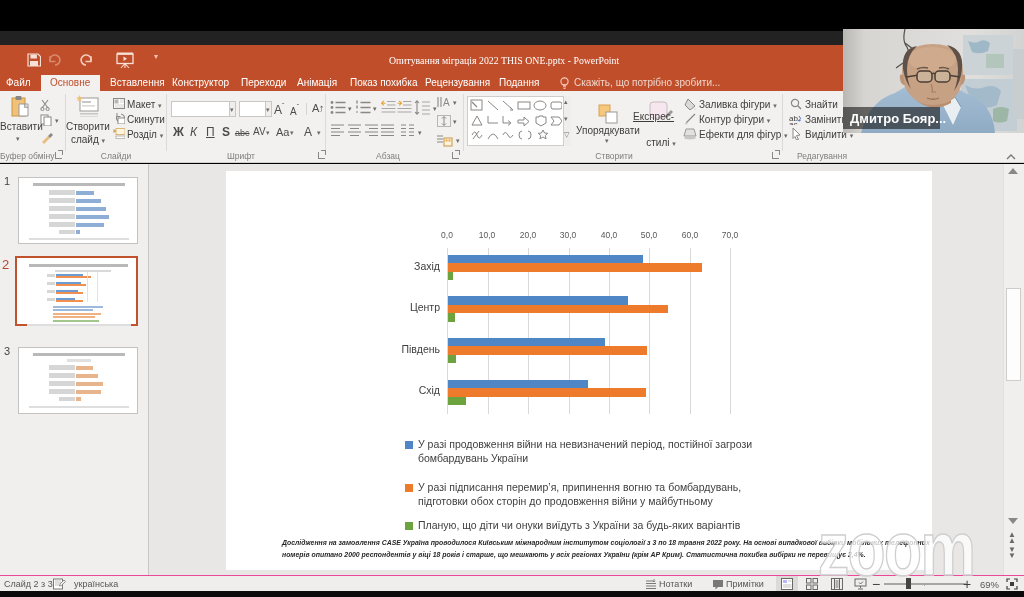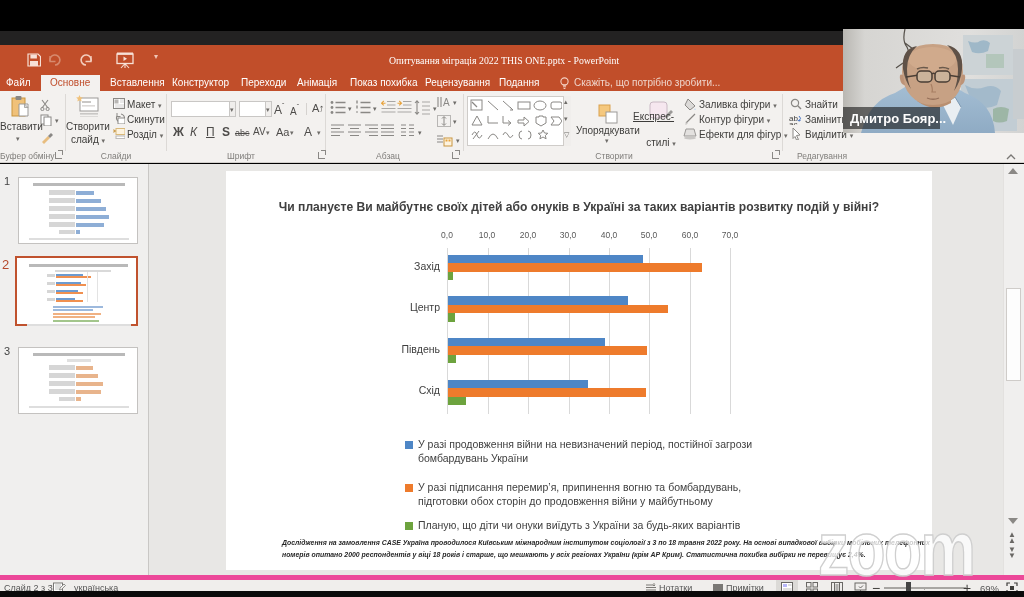--- a/index.html
+++ b/index.html
@@ -362,21 +362,20 @@
       <div class="abs" style="left:57px;top:33.5px;width:27px;height:4px;background:#e8b48c;"></div>
       <div class="abs" style="left:30px;top:41px;width:26px;height:5px;background:#d6d6d6;"></div>
       <div class="abs" style="left:57px;top:41.5px;width:25px;height:4px;background:#e8b48c;"></div>
       <div class="abs" style="left:40px;top:49px;width:16px;height:4px;background:#d6d6d6;"></div>
       <div class="abs" style="left:57px;top:49px;width:5px;height:4px;background:#e8b48c;"></div>
       <div class="abs" style="left:10px;top:58px;width:100px;height:2px;background:#dedede;"></div>
     </div>
   </div>
 
   <div class="abs" id="slide" style="left:226px;top:171px;width:706px;height:399px;background:#fff;">
-    <div class="abs" style="left:0px;top:29px;width:706px;text-align:center;font-size:12.1px;font-weight:bold;color:#404040;white-space:nowrap;">Чи плануєте Ви майбутнє своїх дітей або онуків в Україні за таких варіантів розвитку подій у війні?</div>
 
     <div class="abs" id="chart" style="left:0;top:0;width:706px;height:250px;">
 
       <div class="axlbl" style="left:204px;">0,0</div>
       <div class="axlbl" style="left:244px;">10,0</div>
       <div class="axlbl" style="left:285px;">20,0</div>
       <div class="axlbl" style="left:325px;text-align:center;">30,0</div>
       <div class="axlbl" style="left:366px;">40,0</div>
       <div class="axlbl" style="left:406px;">50,0</div>
       <div class="axlbl" style="left:447px;">60,0</div>
@@ -426,21 +425,21 @@
   </div>
 
   <div class="abs" id="vscroll" style="left:1003px;top:164px;width:21px;height:411px;background:#f0efee;border-left:1px solid #e3e1df;">
     <div class="abs" style="left:4px;top:4px;width:0;height:0;border-left:5px solid transparent;border-right:5px solid transparent;border-bottom:6px solid #8a8885;"></div>
     <div class="abs" style="left:2px;top:124px;width:15px;height:93px;background:#fdfdfd;border:1px solid #cfccc9;"></div>
     <div class="abs" style="left:4px;top:354px;width:0;height:0;border-left:5px solid transparent;border-right:5px solid transparent;border-top:6px solid #8a8885;"></div>
     <div class="abs" style="left:4px;top:368px;color:#6a6865;font-size:8px;line-height:5.5px;">▲<br>▲</div>
     <div class="abs" style="left:4px;top:383px;color:#6a6865;font-size:8px;line-height:5.5px;">▼<br>▼</div>
   </div>
 
-  <div class="abs" id="statusbar" style="left:0;top:575px;width:1024px;height:16px;background:#f0eeec;border-top:5px solid #ec4899;font-size:9px;color:#565656;">
+  <div class="abs" id="statusbar" style="left:0;top:575px;width:1024px;height:16px;background:#f0eeec;border-top:1px solid #ec4899;font-size:9px;color:#565656;">
     <span class="abs" style="left:4px;top:3px;">Слайд 2 з 3</span>
     <svg class="abs" style="left:53px;top:2px;" width="13" height="12" viewBox="0 0 13 12">
       <rect x="0.5" y="1" width="9" height="10" fill="#fff" stroke="#7a7875"></rect>
       <path d="M2 3 h6 M2 5 h6 M2 7 h4" stroke="#b0aeac" stroke-width="0.8"></path>
       <path d="M7 6 l4 -4 l1.5 1.5 l-4 4 l-2 .5 z" fill="#f0eeec" stroke="#7a7875" stroke-width="0.8"></path>
     </svg>
     <span class="abs" style="left:74px;top:3px;">українська</span>
     <svg class="abs" style="left:645px;top:3px;" width="12" height="11" viewBox="0 0 12 11">
       <path d="M1 2 h7 M1 4.5 h10 M1 7 h10 M1 9.5 h10" stroke="#7a7875" stroke-width="1"></path>
       <path d="M9 0 v3 M7.8 1.8 L9 3 L10.2 1.8" stroke="#7a7875" fill="none" stroke-width="0.9"></path>

